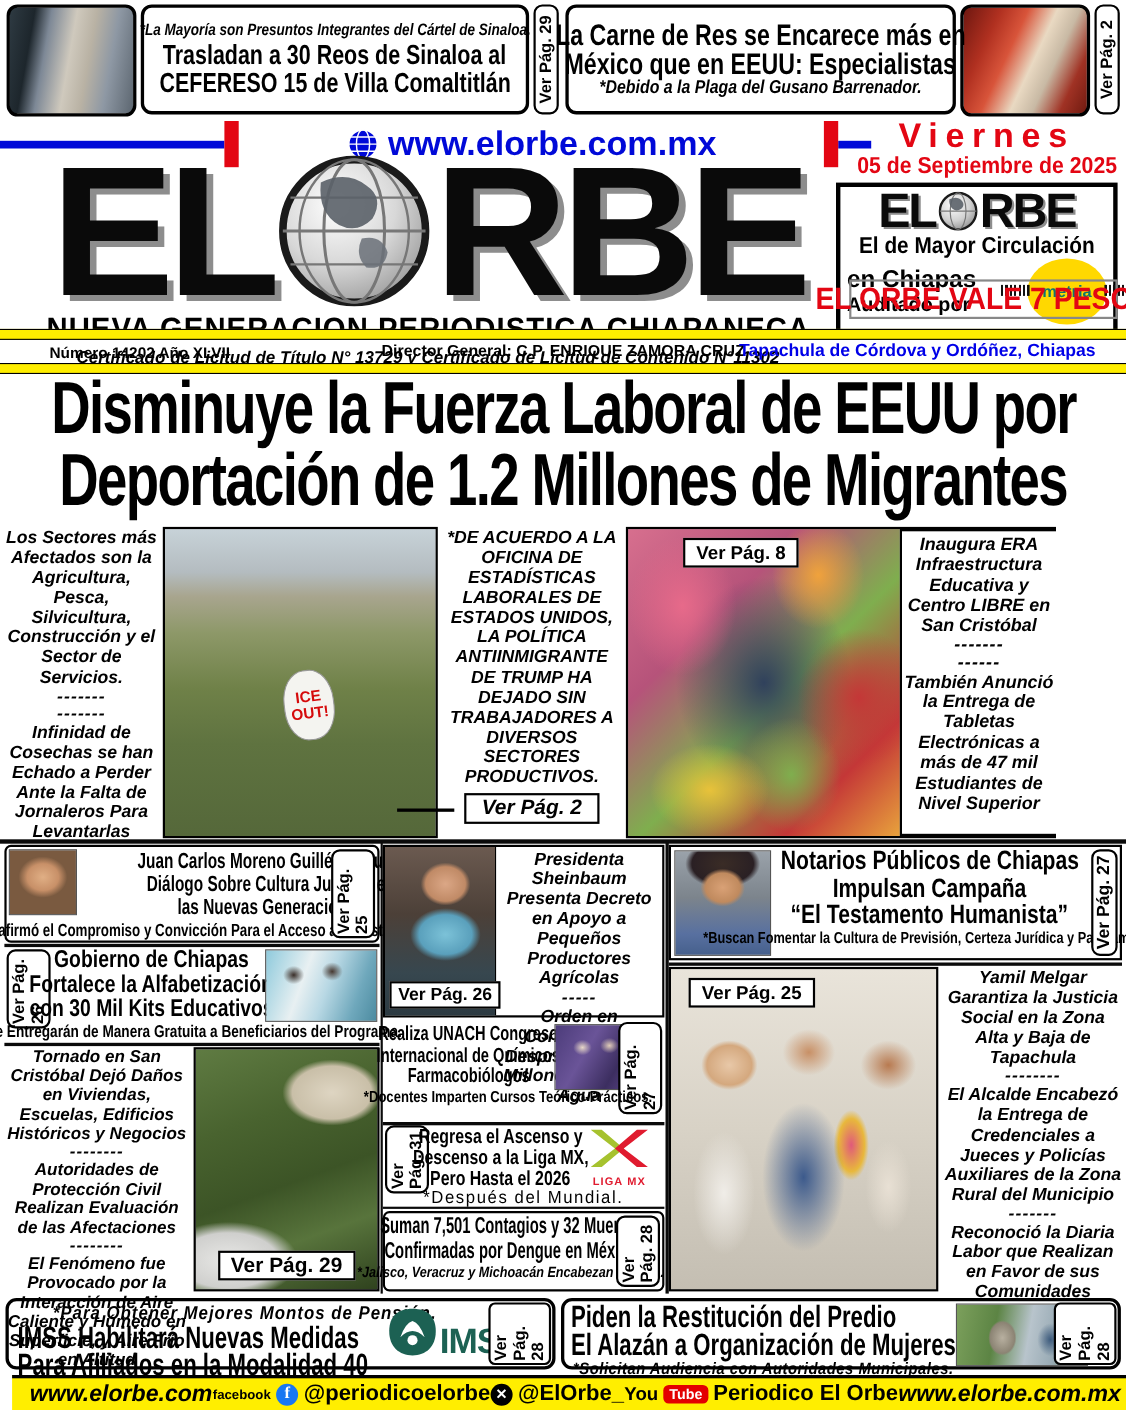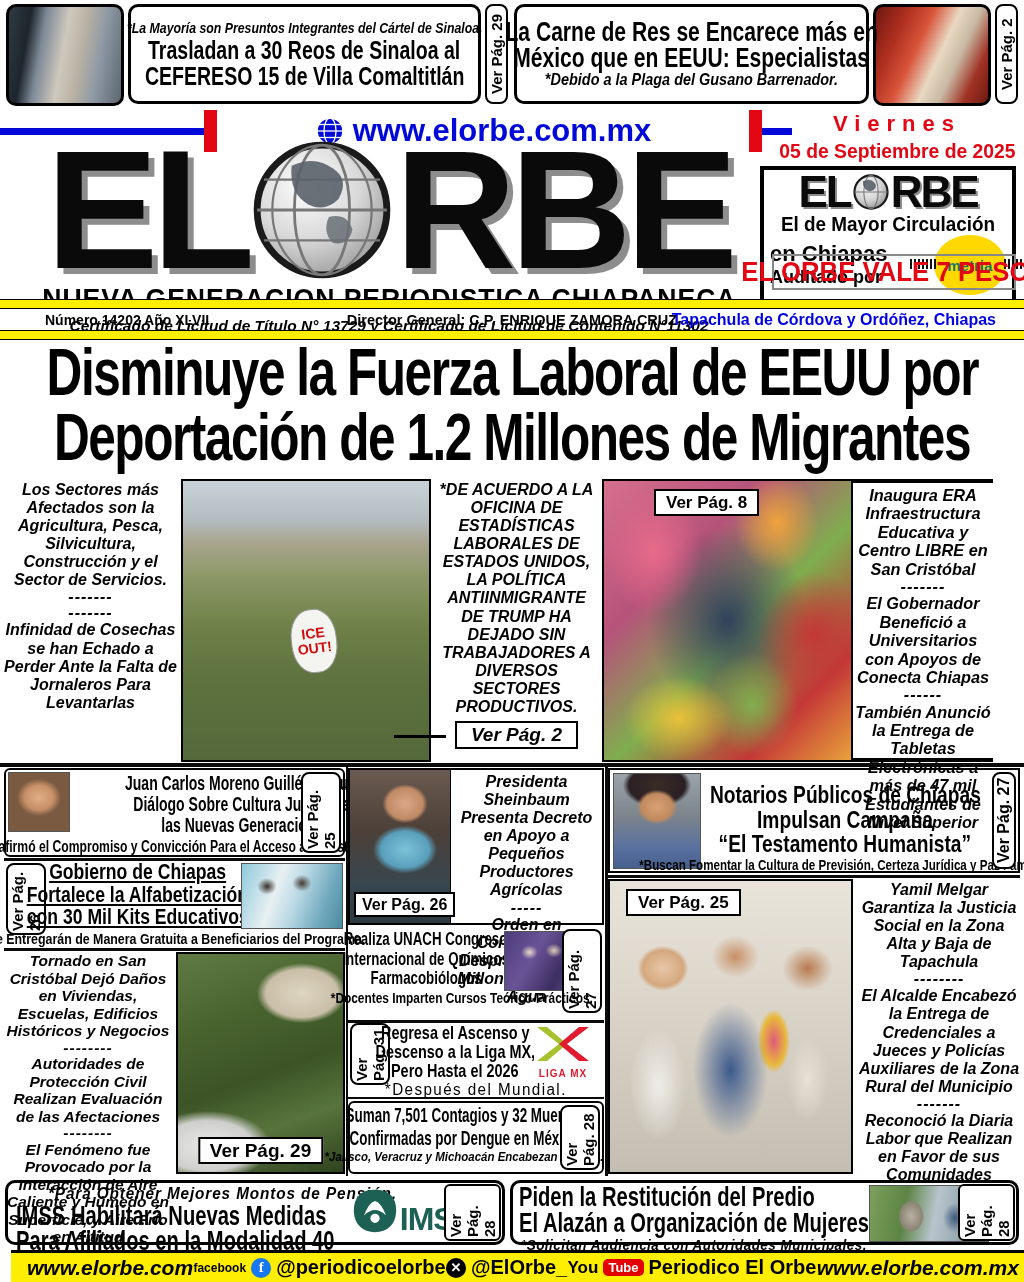--- a/index.html
+++ b/index.html
@@ -32,21 +32,21 @@
     background:linear-gradient(100deg,#2e3a42 0%,#1d262c 18%,#7d8896 30%,#cfc9bd 48%,#b9b2a4 62%,#8e98a4 78%,#5c6670 100%);}
   .ph-meat{width:112px;height:96px;border-radius:10px;border:3px solid #000;
     background:linear-gradient(115deg,#6e1710 0%,#b03020 22%,#d8543a 38%,#e9d9c2 55%,#c8b9a4 68%,#a03224 84%,#701a10 100%);}
   
   .blueline{position:absolute;top:128px;left:0;width:792px;height:7px;background:#0009d8;}
   .urlbox{position:absolute;top:110px;left:204px;width:532px;height:42px;background:#fff;
           border-left:13px solid #e30613;border-right:13px solid #e30613;display:flex;
           align-items:center;justify-content:center;gap:8px;}
   .urltext{color:#0009d8;font-weight:bold;font-size:31px;}
   .datebox{position:absolute;top:108px;right:6px;width:242px;text-align:center;color:#e30613;}
-  .dateday{font-weight:bold;font-size:22px;letter-spacing:7px;line-height:32px;}
+  .dateday{font-weight:bold;font-size:31px;letter-spacing:7px;line-height:32px;}
   .datefull{font-weight:bold;font-size:21px;line-height:22px;}
   
   .mast{position:absolute;top:140px;left:0;width:778px;text-align:center;}
   .mtitle{display:flex;justify-content:center;align-items:center;gap:4px;line-height:1;}
   .mword{font-weight:bold;font-size:168px;line-height:140px;letter-spacing:-6px;color:#0a0a0a;
          text-shadow:6px 6px 0 #8d8d8d;}
   .tagline{font-weight:bold;font-size:28px;line-height:30px;letter-spacing:1px;margin-top:4px;}
   .founder{font-weight:bold;font-size:18px;line-height:20px;letter-spacing:.5px;}
   .cert{font-weight:bold;font-style:italic;font-size:15.5px;line-height:19px;margin-top:2px;}
   .circbox{position:absolute;top:166px;right:8px;width:240px;border:4px solid #000;background:#fff;
@@ -72,21 +72,21 @@
   .inforow{position:absolute;top:310px;left:0;width:1024px;height:20px;display:flex;align-items:center;}
   .infonum{position:absolute;left:45px;font-weight:bold;font-size:14px;}
   .infodir{position:absolute;left:0;width:100%;text-align:center;font-weight:bold;font-size:14.5px;}
   .infocity{position:absolute;right:28px;font-weight:bold;font-size:16px;color:#0000e8;}
   
   .mainhead{position:absolute;top:339px;left:0;width:1024px;}
   .mh-line{display:flex;justify-content:center;font-weight:bold;font-size:67px;line-height:65px;
            letter-spacing:-2px;}
   
   .mainrow{position:absolute;top:479px;left:0;width:1024px;height:283px;display:flex;}
-  .mcol-left{width:181px;padding:2px 3px;box-sizing:border-box;}
+  .mcol-left{width:148px;padding:2px 3px;box-sizing:border-box;}
   .ph-ice{width:250px;height:283px;flex:none;
     background:linear-gradient(#c7d2d8 0%,#b4bcc0 14%,#a8a58e 22%,#8d9868 34%,#6f8148 52%,#5f7340 70%,#55683a 100%);}
   .icesign{position:absolute;left:108px;top:128px;width:44px;height:62px;background:#f4f4f0;
            border-radius:45%;transform:rotate(-7deg);display:flex;align-items:center;justify-content:center;
            text-align:center;color:#d50b0b;font-weight:bold;font-size:14px;line-height:15px;border:1px solid #999;}
   .mcol-center{width:171px;padding:2px 3px;box-sizing:border-box;text-transform:uppercase;}
   .ph-mural{width:251px;height:283px;flex:none;
     background:
       radial-gradient(70px 90px at 20% 25%,#e76a8a 0%,transparent 70%),
       radial-gradient(60px 70px at 70% 15%,#f0a23c 0%,transparent 70%),
@@ -108,21 +108,21 @@
   .moreno-top{display:flex;gap:3px;}
   .ph-moreno{width:60px;height:58px;border:1.5px solid #555;flex:none;
     background:radial-gradient(26px 22px at 50% 42%,#e0af85 0%,#c89068 55%,#7a5a40 85%),linear-gradient(#cfd4dd 0%,#b8bec8 55%,#3a3f48 100%);}
   .moreno-heads{flex:1;padding-top:1px;}
   .mor-h{display:flex;justify-content:center;font-weight:bold;font-size:20px;line-height:21px;}
   .mor-kick{display:flex;justify-content:center;font-weight:bold;font-size:16px;line-height:19px;margin-top:1px;}
   .moreno .vref{position:absolute;right:2px;top:2px;bottom:2px;}
   
   .alfa{position:absolute;top:861px;left:4px;width:341px;height:86px;box-sizing:border-box;}
   .alfa .vref{position:absolute;left:2px;top:2px;height:64px;}
-  .alfa-heads{margin:0 106px 0 32px;text-decoration:underline;}
+  .alfa-heads{margin:0 106px 0 32px;}
   .alf-h{display:flex;justify-content:center;font-weight:bold;font-size:22px;line-height:22.5px;}
   .ph-alfa{position:absolute;right:2px;top:2px;width:100px;height:64px;border:1.5px solid #555;
     background:radial-gradient(16px 14px at 25% 35%,#3a2e28 0%,transparent 60%),radial-gradient(16px 14px at 60% 30%,#463830 0%,transparent 60%),linear-gradient(110deg,#8fcadc 0%,#e8f0f2 35%,#b8d8e4 55%,#6fa8bc 80%,#4c8ba0 100%);}
   .alf-kick{display:flex;justify-content:center;font-weight:bold;font-size:15.5px;line-height:18px;margin-top:1px;}
   
   .tornado{position:absolute;top:952px;left:4px;width:341px;height:222px;display:flex;gap:4px;}
   .tor-text{width:168px;font-size:15.5px;}
   .ph-tornado{flex:1;border:2px solid #000;box-sizing:border-box;position:relative;
     background:
       radial-gradient(60px 40px at 75% 18%,#ded5c2 0%,#c9bfa8 60%,transparent 75%),
@@ -164,21 +164,21 @@
   .den-kick{display:flex;justify-content:center;font-weight:bold;font-style:italic;font-size:13.5px;
             line-height:16px;margin-right:24px;}
   .dengue .vref{position:absolute;right:2px;top:2px;bottom:2px;}
   
   .nota{position:absolute;top:768px;left:608px;width:412px;height:105px;border:2.5px solid #000;
         box-sizing:border-box;}
   .ph-nota{position:absolute;left:3px;top:3px;width:86px;height:94px;border:1.5px solid #555;
     background:radial-gradient(26px 22px at 50% 35%,#d9a176 0%,#c08a5e 60%,transparent 78%),
       radial-gradient(40px 26px at 50% 12%,#3a2c26 0%,#2a2024 70%,transparent 85%),
       linear-gradient(#9aa2aa 0%,#7c848c 45%,#5870a0 80%,#46608c 100%);}
-  .nota-heads{margin-left:92px;margin-right:30px;padding-top:1px;margin-top:12px;}
+  .nota-heads{margin-left:92px;margin-right:30px;padding-top:1px;}
   .not-h{display:flex;justify-content:center;font-weight:bold;font-size:24px;line-height:24.5px;}
   .not-kick{display:flex;justify-content:center;font-weight:bold;font-size:14.5px;line-height:17px;}
   .nota .vref{position:absolute;right:2px;top:2px;bottom:2px;font-size:16px;}
   
   .melgar{position:absolute;top:879px;left:608px;width:412px;height:295px;display:flex;gap:5px;}
   .ph-melgar{width:245px;flex:none;border:2.5px solid #000;box-sizing:border-box;position:relative;
     background:
       radial-gradient(34px 30px at 22% 30%,#e8c8a8 0%,#d4a87e 60%,transparent 75%),
       radial-gradient(34px 30px at 52% 26%,#c89066 0%,transparent 70%),
       radial-gradient(36px 32px at 82% 30%,#b87a50 0%,transparent 70%),
@@ -377,21 +377,20 @@
       <div class="vp2wrap">
           <span class="vp2">Ver Pág. 2</span>
         </div>
     </div>
     <div class="photo ph-mural">
       <span class="plabel" style="left:50px;top:8px">Ver Pág. 8</span>
     </div>
     <div class="mcol-right side" style="font-size:16.3px">
       <div>Inaugura ERA Infraestructura Educativa y Centro LIBRE en San Cristóbal</div>
       <div class="sep">-------</div>
-      <div>El Gobernador Benefició a Universitarios con Apoyos de Conecta Chiapas</div>
       <div class="sep">------</div>
       <div>También Anunció la Entrega de Tabletas Electrónicas a más de 47 mil Estudiantes de Nivel Superior</div>
     </div>
   </div>
 
   <div class="hrule" style="top:763px;left:0;width:1024px;height:3.5px"></div>
   <div class="vrule" style="top:766px;left:345.5px;height:410px"></div>
   <div class="vrule" style="top:766px;left:605px;height:410px"></div>
 
   <div class="moreno">

